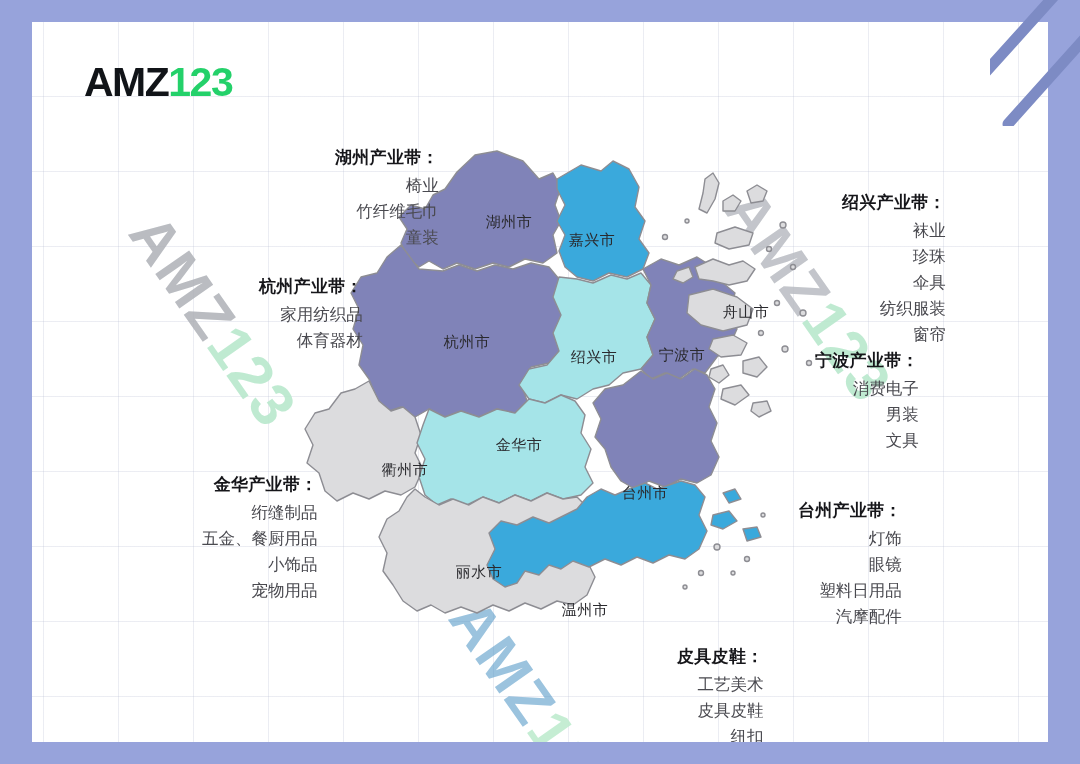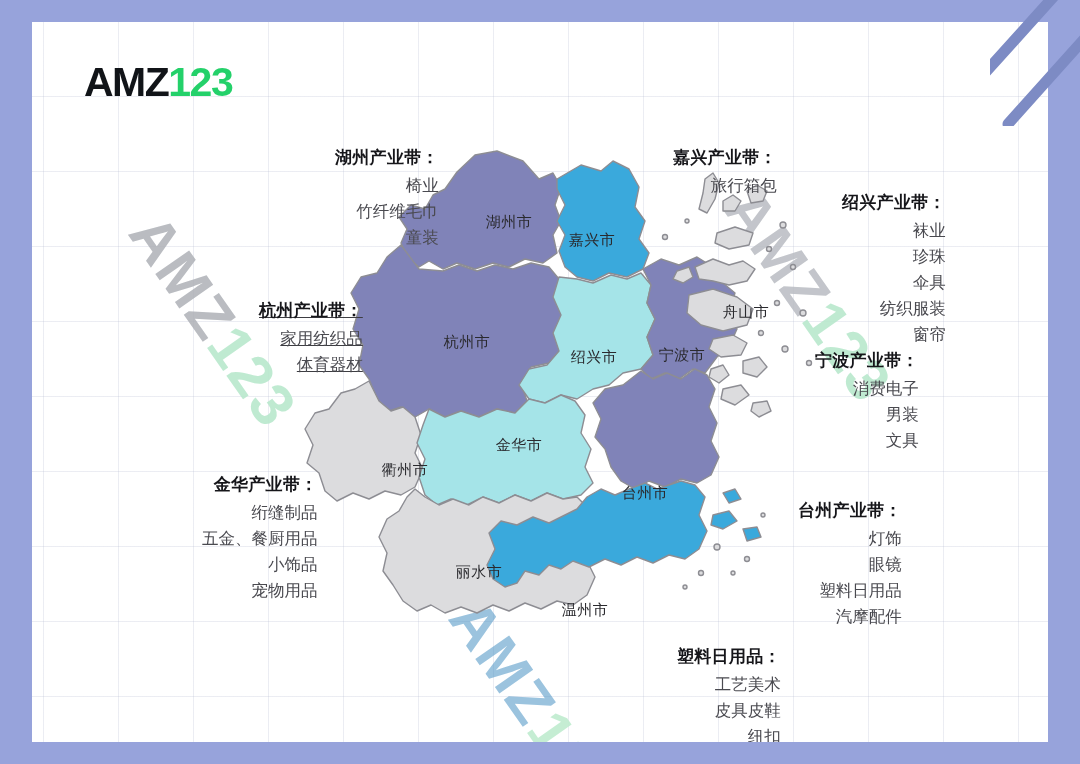--- a/index.html
+++ b/index.html
@@ -58,21 +58,21 @@
   .map svg{width:100%;height:100%;display:block;}
   .citylabel{position:absolute;color:#2a2a2e;font-size:15px;white-space:nowrap;
              transform:translate(-50%,-50%);pointer-events:none;letter-spacing:.5px;}
 
   
   .note{position:absolute;color:#3d3d42;font-size:16.5px;line-height:1.58;white-space:nowrap;text-align:right;}
   .note .hd{font-weight:700;color:#16161a;font-size:17px;letter-spacing:.3px;}
   .note .it{color:#4a4a50;}
 
   .n-huzhou  {left:303px;top:123px;}
-  .n-hangzhou{left:227px;top:276px;text-decoration:underline;}
+  .n-hangzhou{left:227px;top:252px;}
   .n-jinhua  {left:170px;top:450px;}
   .n-jiaxing {left:641px;top:123px;}
   .n-shaoxing{left:810px;top:168px;}
   .n-ningbo  {left:783px;top:326px;}
   .n-taizhou {left:752px;top:476px;margin-left:14px;}
   .n-wenzhou {left:645px;top:622px;}
 </style>
 </head>
 <body>
 
@@ -186,24 +186,20 @@
     </div>
 
     <div class="note n-jinhua">
       <div class="hd">金华产业带：</div>
       <div class="it">绗缝制品</div>
       <div class="it">五金、餐厨用品</div>
       <div class="it">小饰品</div>
       <div class="it">宠物用品</div>
     </div>
 
-    <div class="note n-jiaxing">
-      <div class="hd">嘉兴产业带：</div>
-      <div class="it">旅行箱包</div>
-    </div>
 
     <div class="note n-shaoxing">
       <div class="hd">绍兴产业带：</div>
       <div class="it">袜业</div>
       <div class="it">珍珠</div>
       <div class="it">伞具</div>
       <div class="it">纺织服装</div>
       <div class="it">窗帘</div>
     </div>
 
@@ -216,21 +212,21 @@
 
     <div class="note n-taizhou">
       <div class="hd">台州产业带：</div>
       <div class="it">灯饰</div>
       <div class="it">眼镜</div>
       <div class="it">塑料日用品</div>
       <div class="it">汽摩配件</div>
     </div>
 
     <div class="note n-wenzhou">
-      <div class="hd">塑料日用品：</div>
+      <div class="hd">皮具皮鞋：</div>
       <div class="it">工艺美术</div>
       <div class="it">皮具皮鞋</div>
       <div class="it">纽扣</div>
     </div>
   </div>
 
   <svg class="clip" viewBox="0 0 140 150">
     <path d="M18 148 L104 52 A26 26 0 1 0 66 18 L-6 98" fill="none" stroke="#7d8bc4" stroke-width="11" stroke-linecap="round"></path>
   </svg>
 </div>

